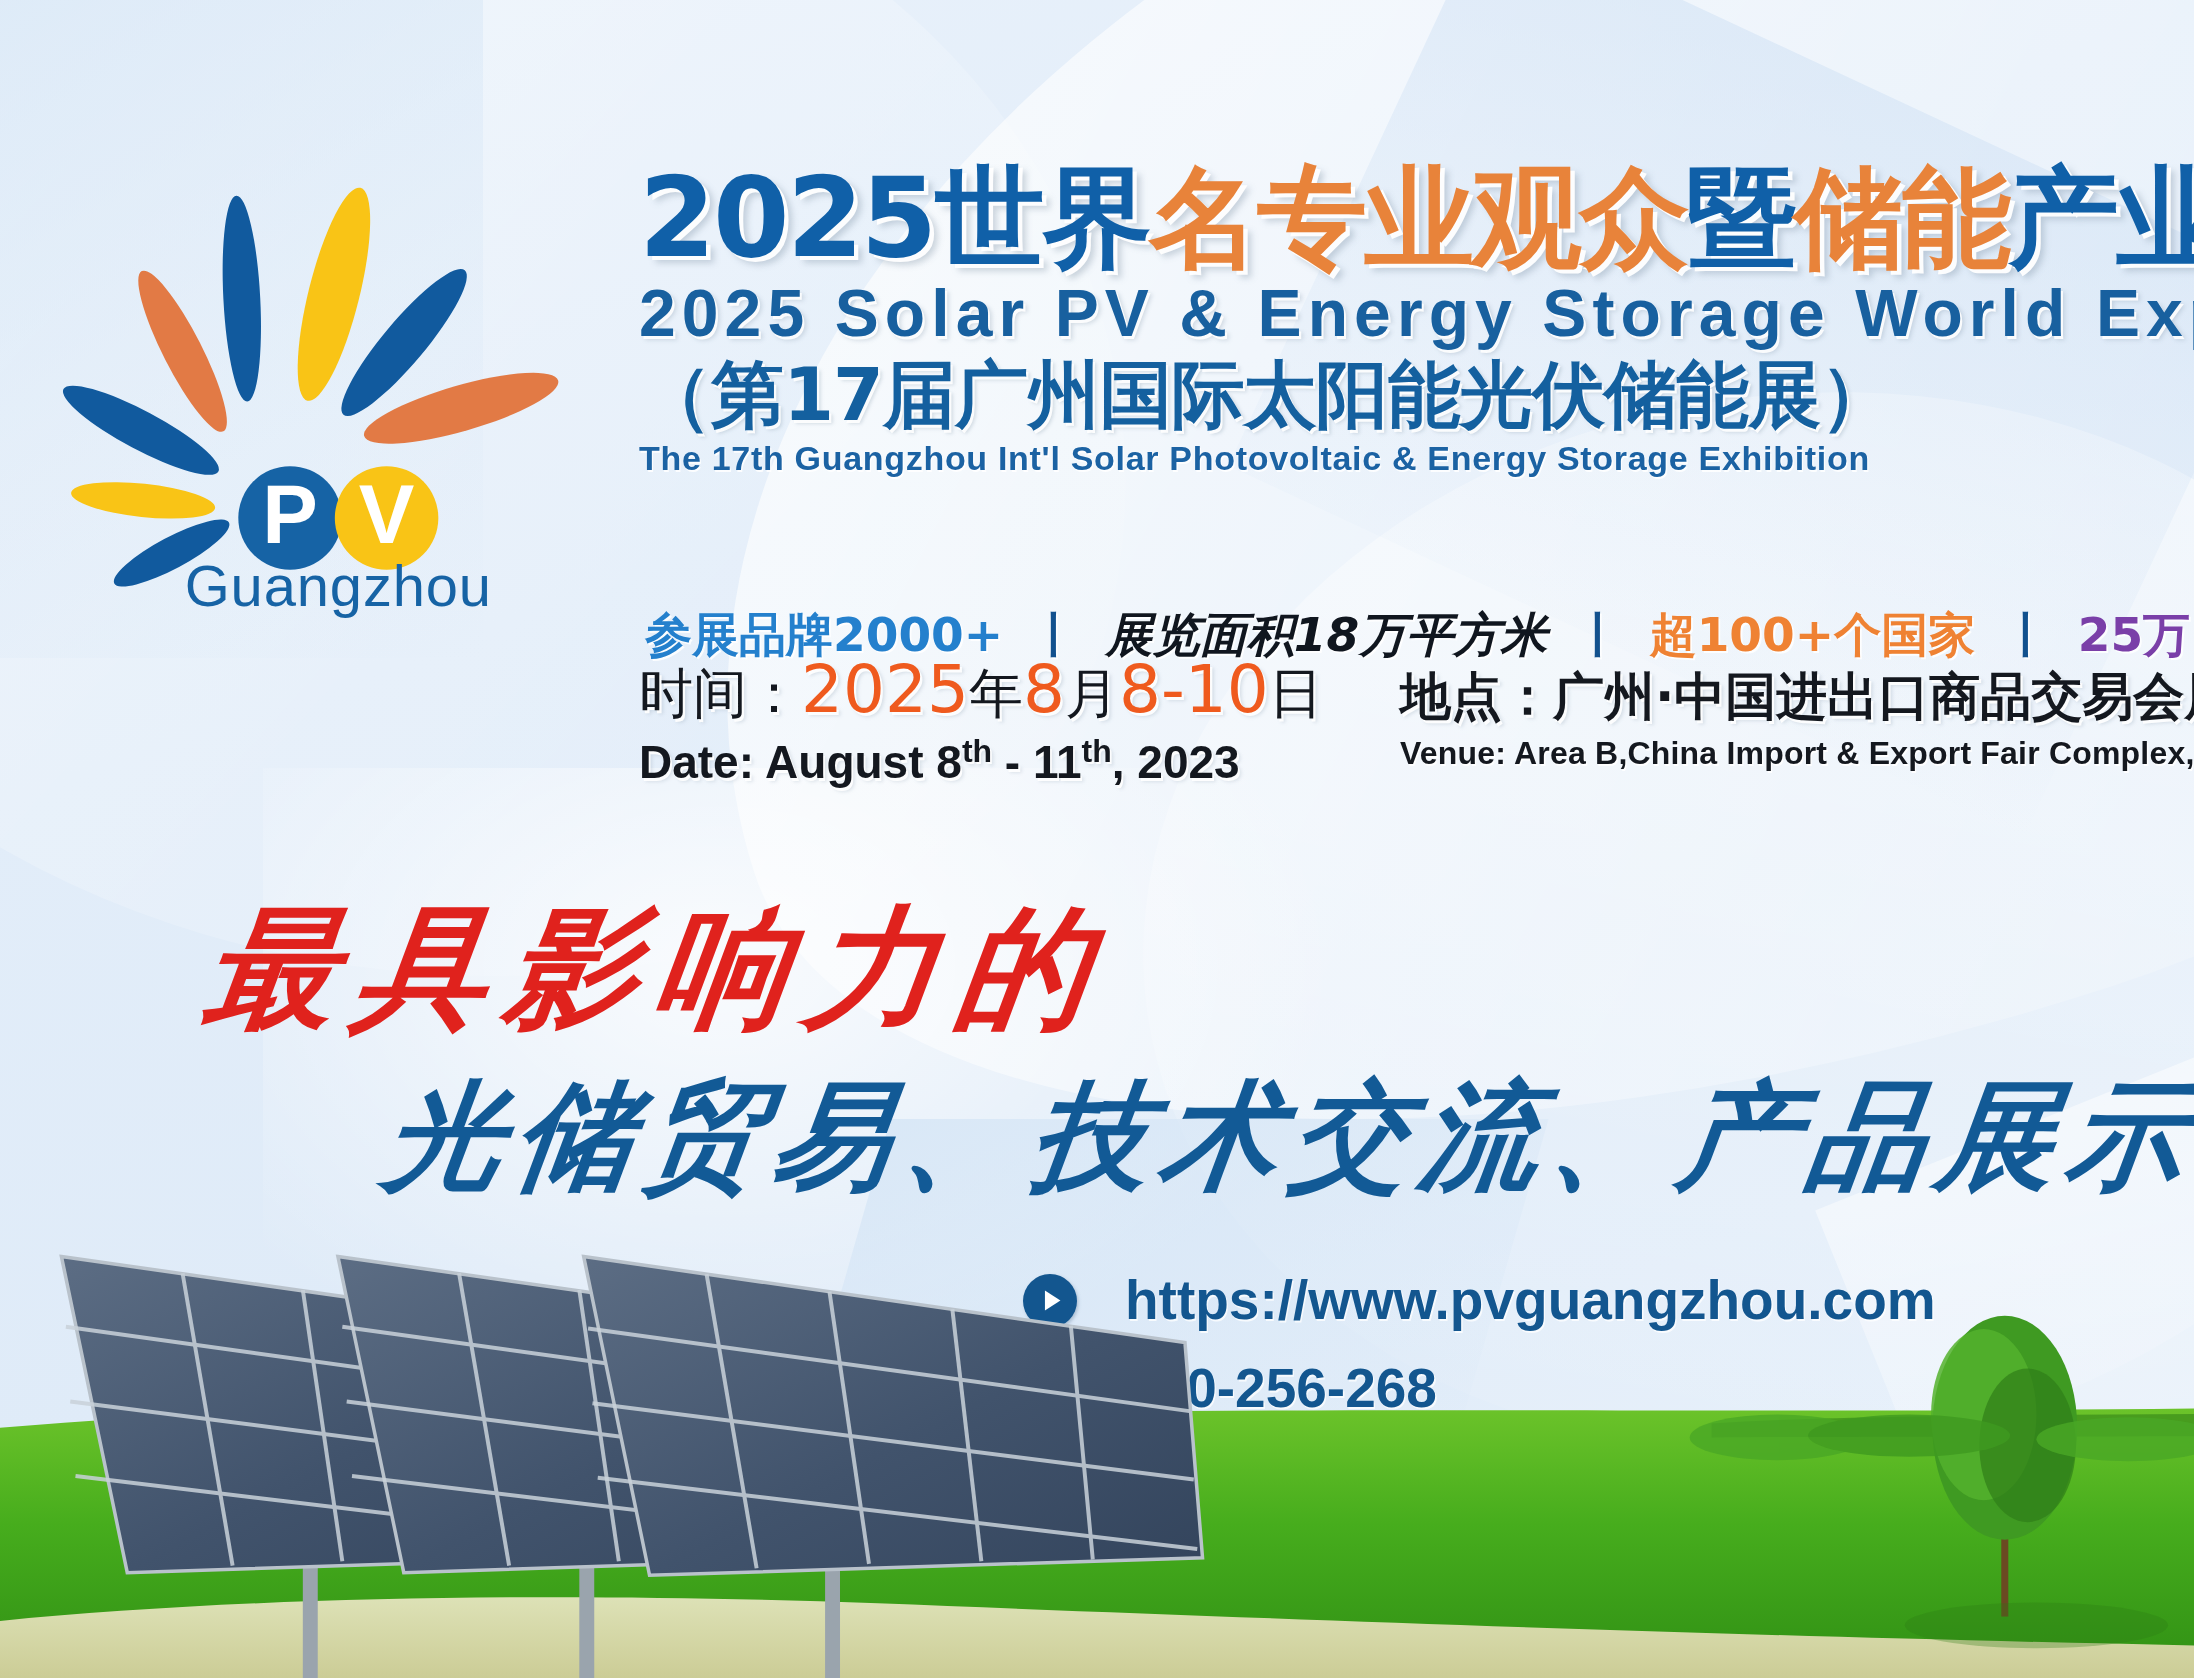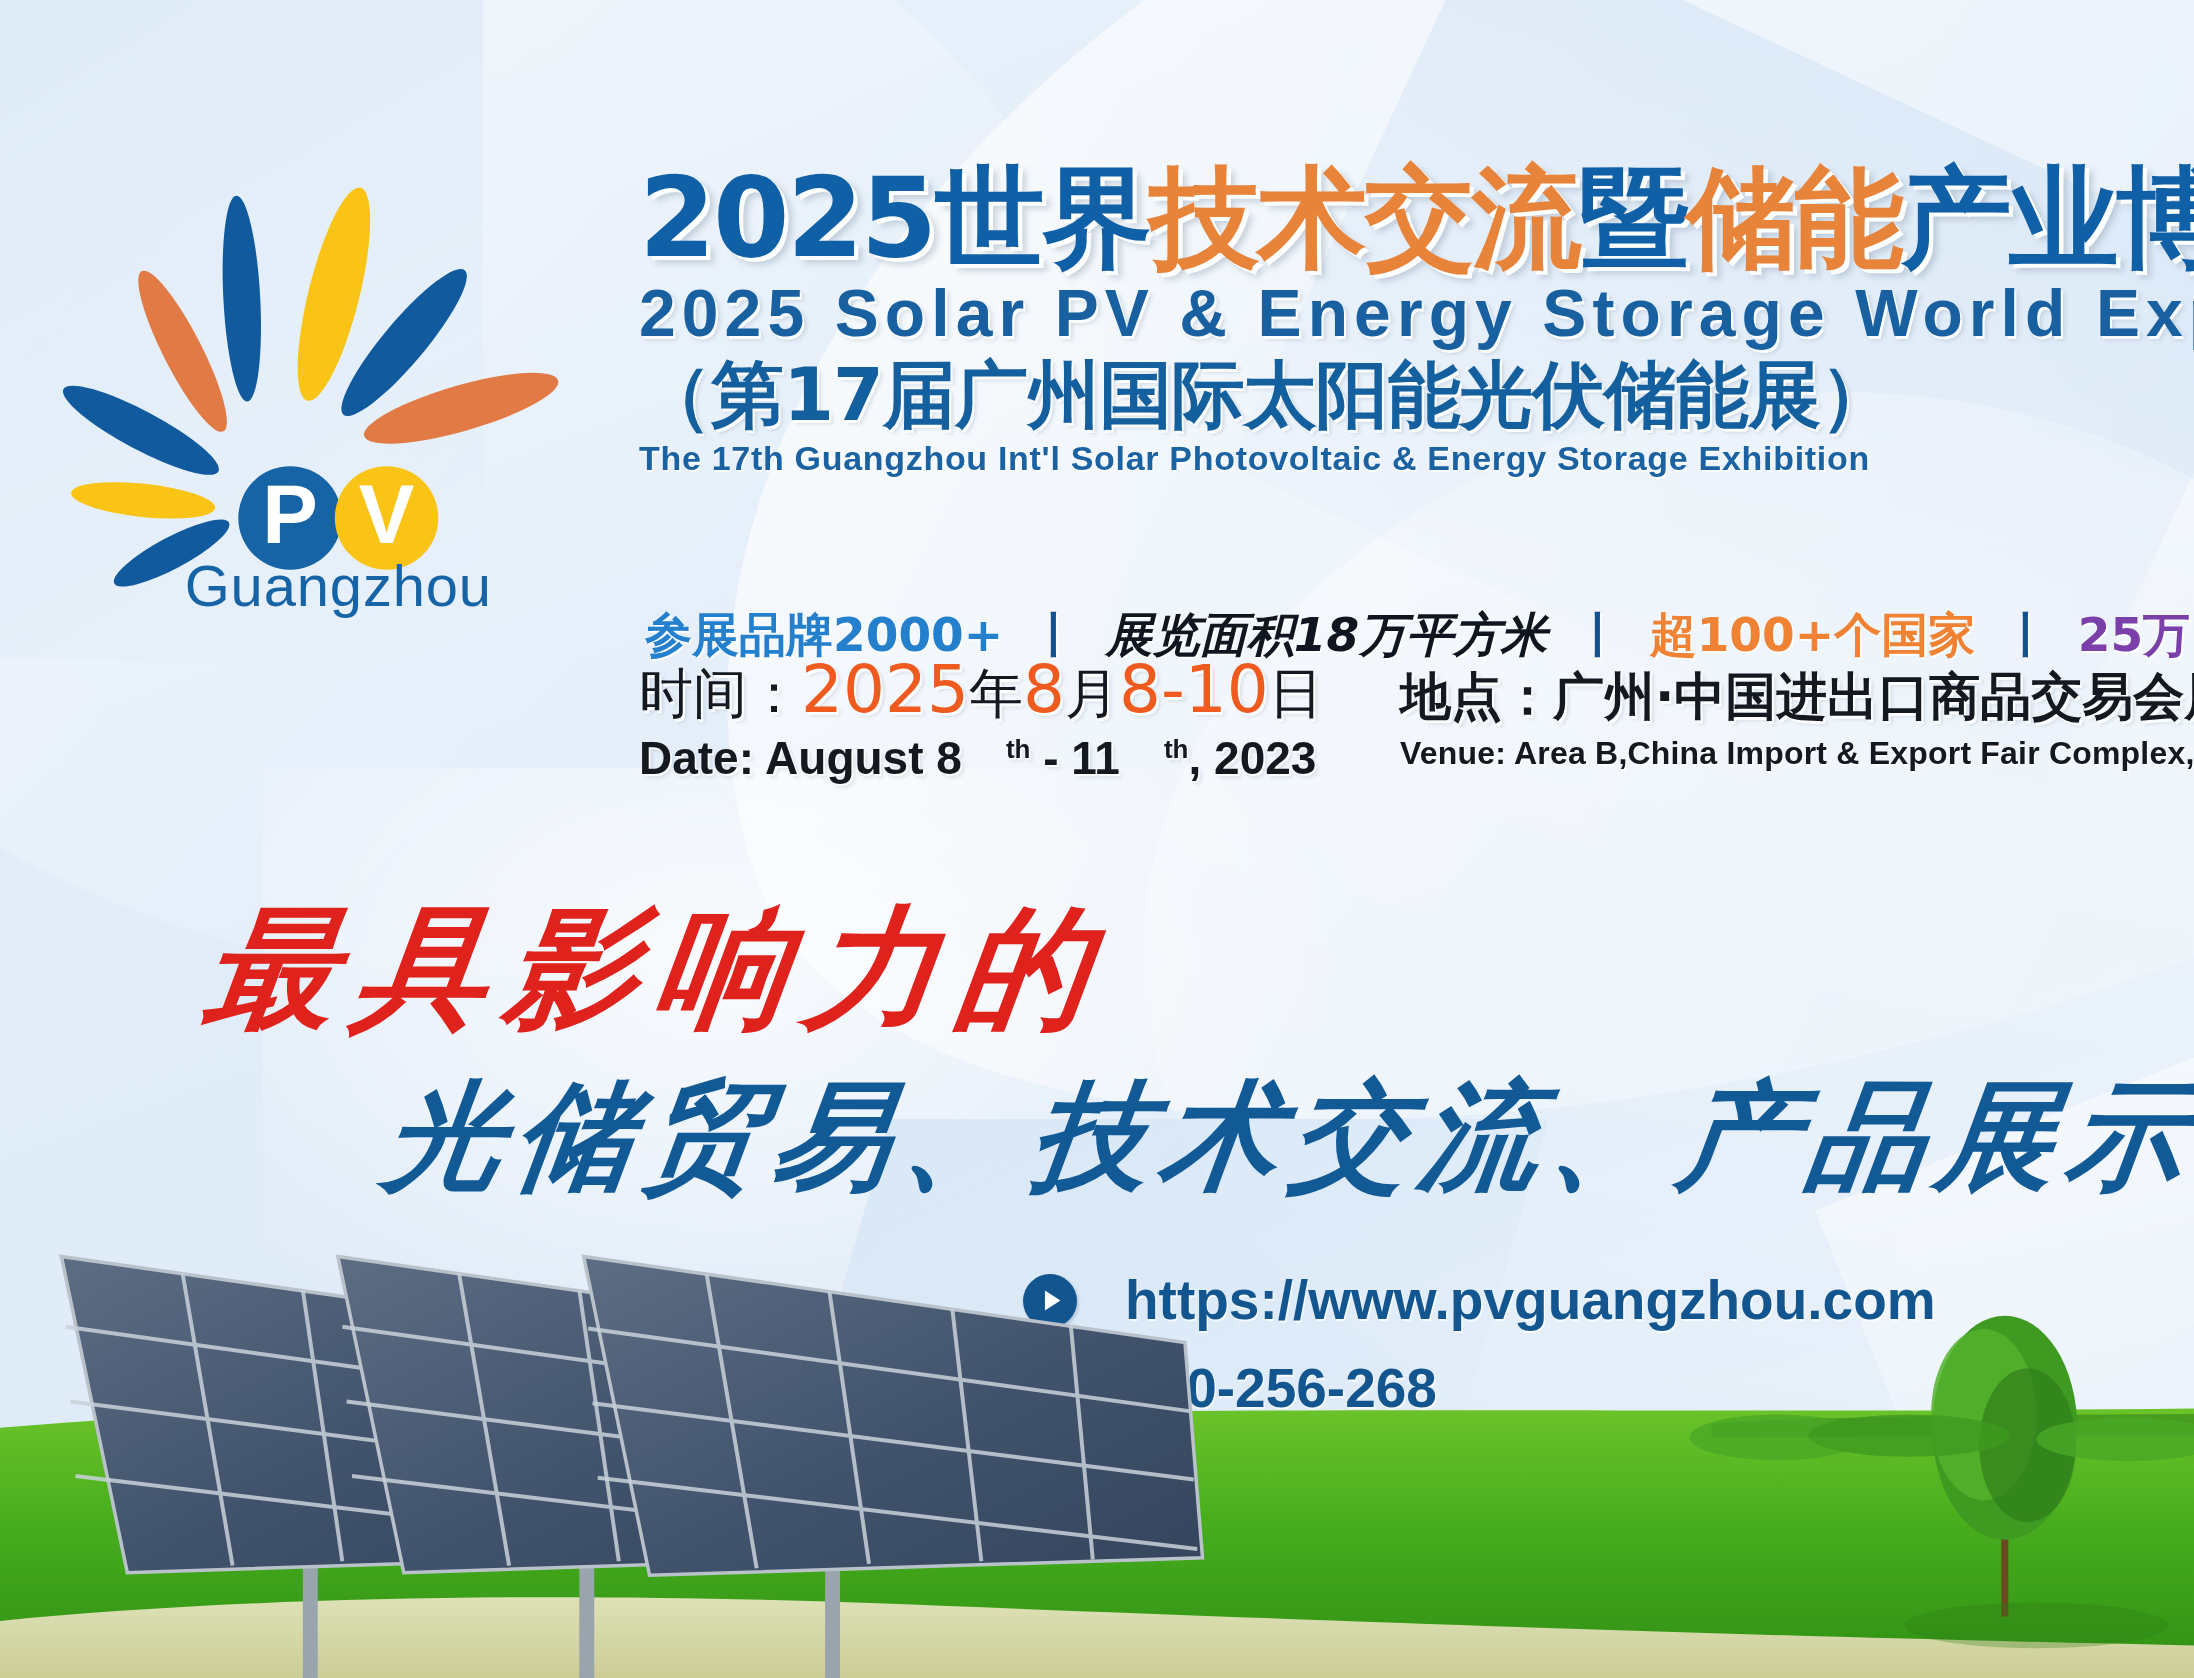--- a/index.html
+++ b/index.html
@@ -86,21 +86,21 @@
     font-size:54px;font-weight:normal;line-height:1;color:#14181f;
     font-family:"DejaVu Sans","Liberation Sans",sans-serif;
     text-shadow:2.2px 2.6px 0 rgba(255,255,255,.92),4px 4px 3.5px rgba(130,150,170,.25);
   }
   .dline1 .num{color:#ef5a1e;font-size:66px;}
   .dline2{
     margin-top:12.3px;font-size:46px;font-weight:bold;line-height:1;color:#14181f;
     font-family:"Liberation Sans","DejaVu Sans",sans-serif;
     text-shadow:1.8px 2.2px 0 rgba(255,255,255,.92),3.5px 3.5px 3.5px rgba(130,150,170,.22);
   }
-  .dline2 sup{font-size:26px;vertical-align:super;margin-left:44px;}
+  .dline2 sup{font-size:32px;vertical-align:super;}
 
   #venuecol{position:absolute;left:1400px;top:671px;white-space:nowrap;}
   .vline1{
     font-size:51px;font-weight:bold;line-height:1;color:#14181f;
     font-family:"DejaVu Sans","Liberation Sans",sans-serif;
     text-shadow:2.2px 2.6px 0 rgba(255,255,255,.92),4px 4px 3.5px rgba(130,150,170,.25);
   }
   .vline2{
     margin-top:15px;font-size:32px;font-weight:bold;line-height:1;color:#14181f;
     letter-spacing:0.2px;
@@ -171,21 +171,21 @@
         <text x="540" y="858" font-family="Liberation Sans, sans-serif" font-size="190" font-weight="bold" fill="#ffffff" text-anchor="middle">P</text>
         <circle cx="760" cy="800" r="118" fill="#f9c416"></circle>
         <text x="760" y="858" font-family="Liberation Sans, sans-serif" font-size="190" font-weight="bold" fill="#ffffff" text-anchor="middle">V</text>
       </g>
       <text x="650" y="1000" font-family="Liberation Sans, sans-serif" font-size="132" fill="#1663a5" text-anchor="middle" letter-spacing="2">Guangzhou</text>
     </svg>
   </div>
 
   <div id="headline">
     <div class="title-main">
-      <span class="b">2025世界</span><span class="o">技术交流</span><span class="b">暨</span><span class="o">储能</span><span class="b">产业博览会</span>
+      <span class="b">2025世界</span><span class="o">名专业观众</span><span class="b">暨</span><span class="o">储能</span><span class="b">产业博览会</span>
     </div>
     <div class="title-en">2025 Solar PV &amp; Energy Storage World Expo</div>
     <div class="title-cn2">（第17届广州国际太阳能光伏储能展）</div>
     <div class="title-en2">The 17th Guangzhou Int'l Solar Photovoltaic &amp; Energy Storage Exhibition</div>
   </div>
 
   <div id="stats">
     <span class="seg c-blue">参展品牌2000+</span>
     <span class="sep">丨</span>
     <span class="seg c-dark">展览面积18万平方米</span>

